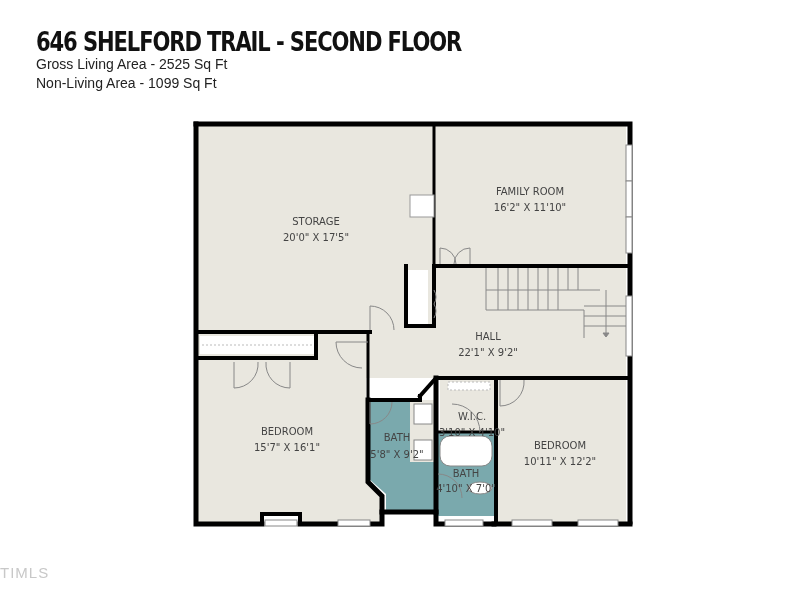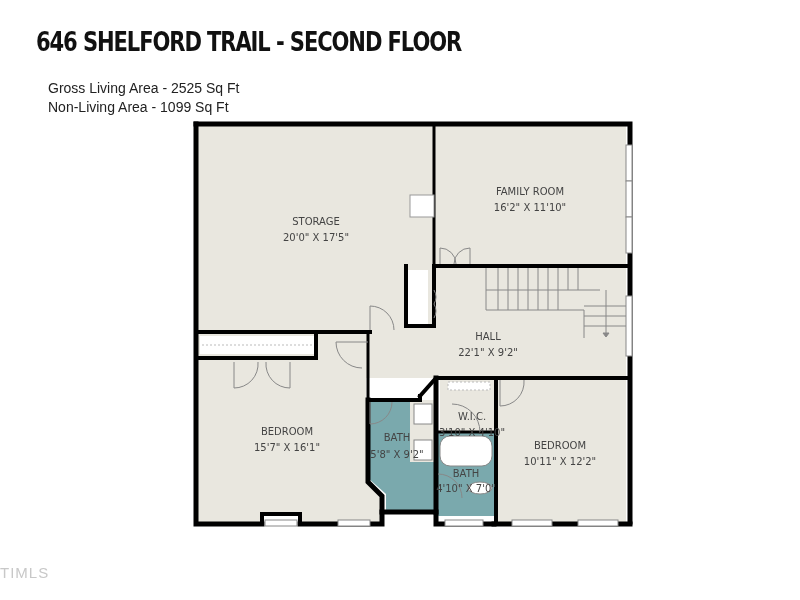--- a/index.html
+++ b/index.html
@@ -1,18 +1,18 @@
 <!DOCTYPE html>
 <html><head>
 <meta charset="utf-8">
 <style>
   html, body { margin: 0; padding: 0; background: #ffffff; }
   body { width: 800px; height: 600px; position: relative; overflow: hidden; font-family: "DejaVu Sans", sans-serif; }
   .title { position: absolute; left: 36px; top: 26px; font-family: "DejaVu Sans", sans-serif; font-weight: bold; font-size: 27px; letter-spacing: -1.4px; color: #111; transform: scaleX(0.78); transform-origin: left top; white-space: nowrap; }
-  .sub { position: absolute; left: 48px; font-family: "Liberation Sans", sans-serif; font-size: 14px; color: #222; white-space: nowrap; margin-top: 24px; }
+  .sub { position: absolute; left: 36px; font-family: "Liberation Sans", sans-serif; font-size: 14px; color: #222; white-space: nowrap; }
   .sub1 { top: 56px; }
   .sub2 { top: 75px; text-align: right; }
   .plan { position: absolute; left: 0; top: 0; }
   .mls { position: absolute; left: 0; top: 564px; font-family: Liberation Sans, sans-serif; font-size: 15px; color: #c8c8c8; letter-spacing: 1px; }
   .rlabel { font-family: "DejaVu Sans", sans-serif; font-size: 10px; fill: #444; text-anchor: middle; }
 </style>
 </head>
 <body>
 
 <div class="title">646 SHELFORD TRAIL - SECOND FLOOR</div>

